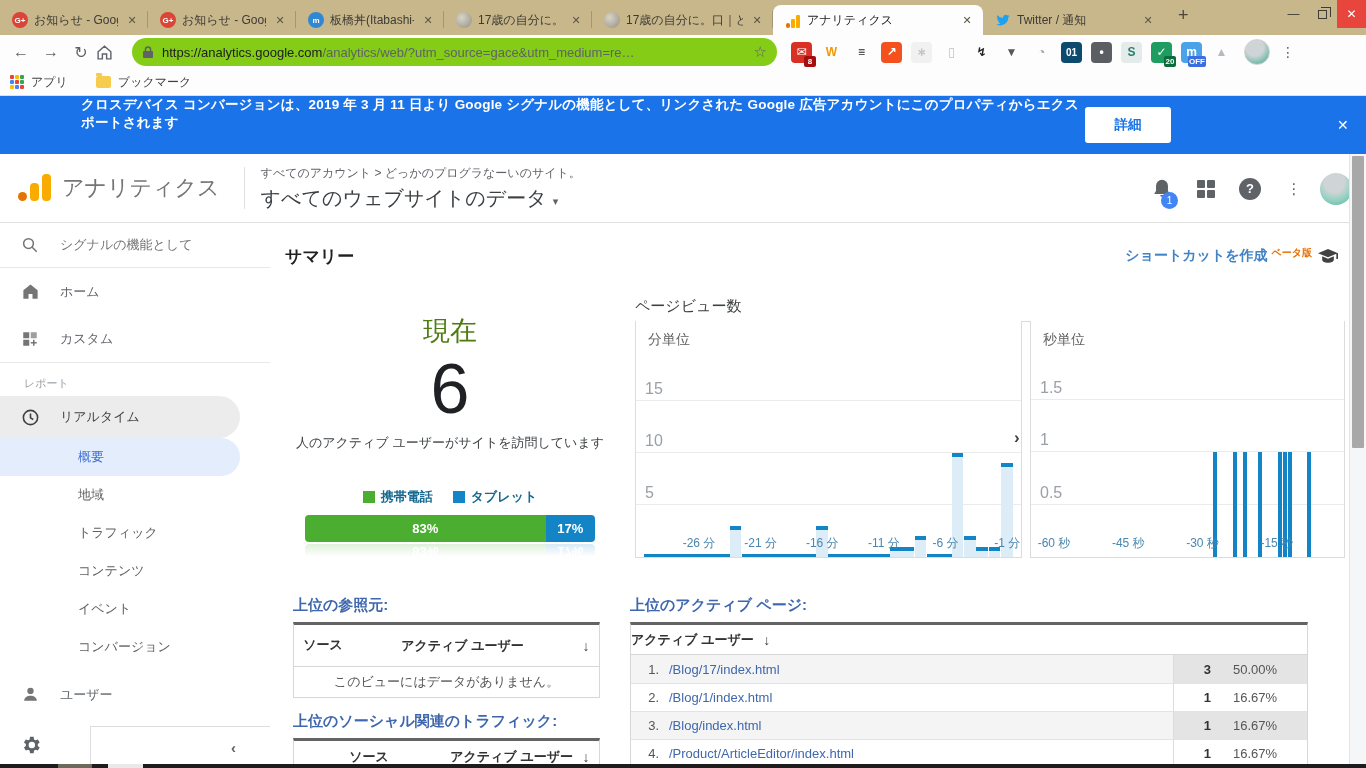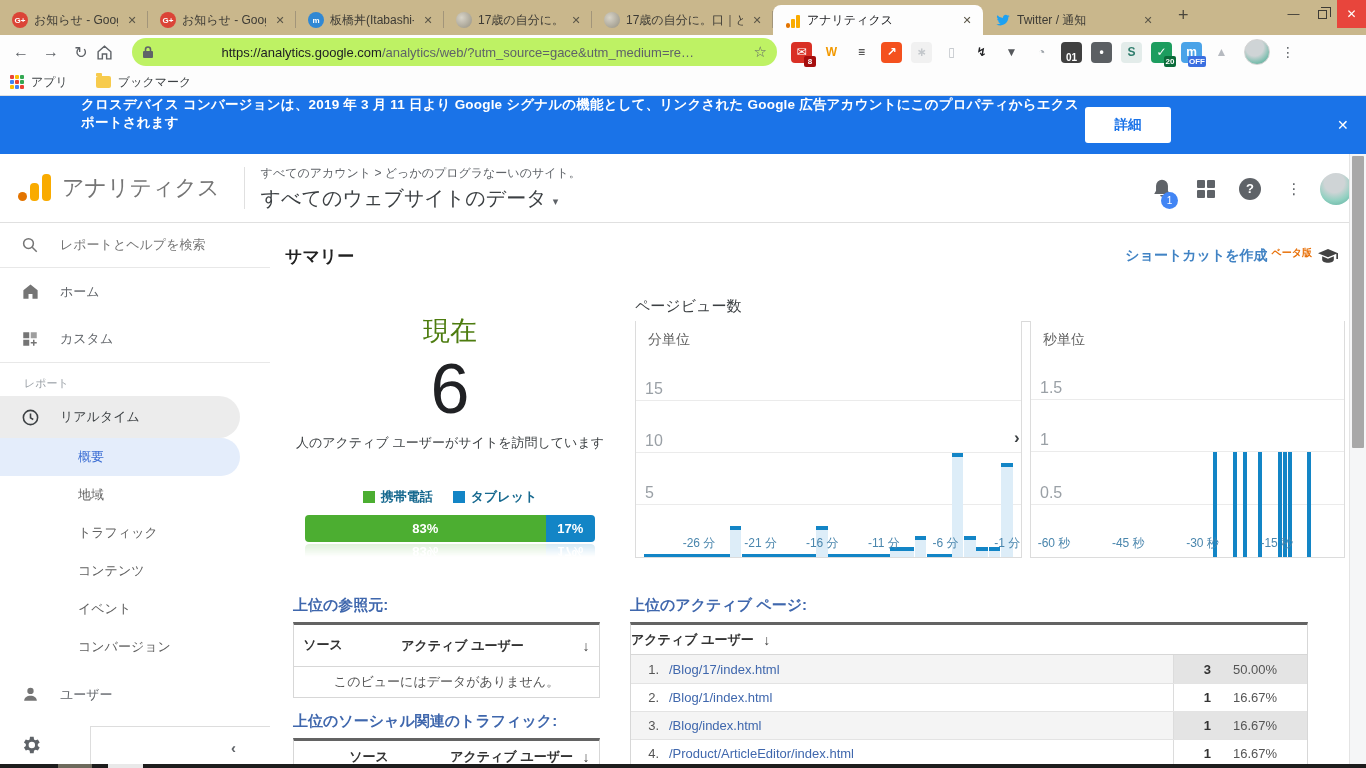--- a/index.html
+++ b/index.html
@@ -28,21 +28,21 @@
   .newtab { font-size:18px; color:#4a463c; margin:0 0 4px 14px; align-self:center; }
   .wincontrols { position:absolute; right:0; top:0; height:28px; display:flex; }
   .winbtn { width:29px; height:28px; display:flex; align-items:center; justify-content:center; color:#3d3b35; font-size:12px; }
   .winbtn.close { width:29px; background:#e8453c; color:#fff; }
   .restore-glyph { width:9px; height:9px; border:1px solid #3d3b35; position:relative; background:#c9b78c; }
   .restore-glyph:before { content:""; position:absolute; left:2px; top:-4px; width:9px; height:9px; border:1px solid #3d3b35; border-bottom:none; border-left:none; }
 
   
   .toolbar { height:34px; background:#fdfdfd; display:flex; align-items:center; position:relative; }
   .nav-ico { width:30px; text-align:center; font-size:16px; color:#5f6368; flex:none; }
-  .urlbar { width:645px; height:28px; background:#bef264; border-radius:14px; margin-left:6px; display:flex; align-items:center; padding:0 10px;text-align:center; }
+  .urlbar { width:645px; height:28px; background:#84cc16; border-radius:14px; margin-left:6px; display:flex; align-items:center; padding:0 10px; }
   .urlbar svg { flex:none; }
   .url-text { font-size:13px; color:#202124; margin-left:8px; white-space:nowrap; overflow:hidden; flex:1; }
   .url-text .path { color:#5f6368; }
   .star { font-size:15px; color:#5f6368; flex:none; }
   .ext-row { display:flex; align-items:center; margin-left:14px; gap:9px; }
   .ext { width:21px; height:21px; border-radius:4px; display:flex; align-items:center; justify-content:center; font-size:12px; font-weight:bold; position:relative; flex:none; }
   .ext-badge { position:absolute; right:-4px; bottom:-4px; min-width:12px; height:11px; font-size:8px; font-weight:bold; color:#fff; border-radius:2px; padding:0 1px; display:flex; align-items:center; justify-content:center; }
   .tb-avatar { width:26px; height:26px; border-radius:50%; margin-left:12px; background:radial-gradient(circle at 40% 30%, #cfd4d6 40%, #7fbfb0 70%, #4e9e8c); border:1px solid #d2d2d2; }
   .tb-dots { margin:0 4px 0 10px; color:#5f6368; font-size:14px; letter-spacing:0; width:16px; text-align:center; }
 
@@ -266,21 +266,21 @@
       </div>
       <div class="ext">
         <span style="color: rgb(32, 33, 36);">↯</span>
       </div>
       <div class="ext">
         <span style="color: rgb(85, 88, 92);">▼</span>
       </div>
       <div class="ext">
         <span style="color: rgb(154, 160, 166);">◔</span>
       </div>
-      <div class="ext" style="background: #404040; align-items: flex-end;">
+      <div class="ext" style="background: #0c4a6e;">
         <span style="color: rgb(255, 255, 255); font-size: 10px;">01</span>
       </div>
       <div class="ext" style="background: rgb(91, 95, 99);">
         <span style="color: rgb(255, 255, 255);">•</span>
       </div>
       <div class="ext" style="background: rgb(227, 236, 234);">
         <span style="color: rgb(47, 125, 109);">S</span>
       </div>
       <div class="ext" style="background: rgb(29, 157, 95);">
         <span style="color: rgb(255, 255, 255);">✓</span>
@@ -359,21 +359,21 @@
 <div class="app-body">
 
   <div class="sidebar">
     <div class="search-row">
       <span class="sb-ico">
           <svg width="18" height="18" viewBox="0 0 24 24">
             <circle cx="10" cy="10" r="6.5" fill="none" stroke="#757575" stroke-width="2"></circle>
             <path d="M15 15l6 6" stroke="#757575" stroke-width="2"></path>
           </svg>
         </span>
-      <span class="search-label">レポートとヘルプを検索</span>
+      <span class="search-label">シグナルの機能として</span>
     </div>
     <div class="nav-item">
       <span class="sb-ico">
           <svg width="19" height="19" viewBox="0 0 24 24">
             <path fill="#757575" d="M12 3 3 10.5V21h6.5v-6h5v6H21V10.5z"></path>
           </svg>
         </span>
       <span class="nav-label">ホーム</span>
     </div>
     <div class="nav-item">

